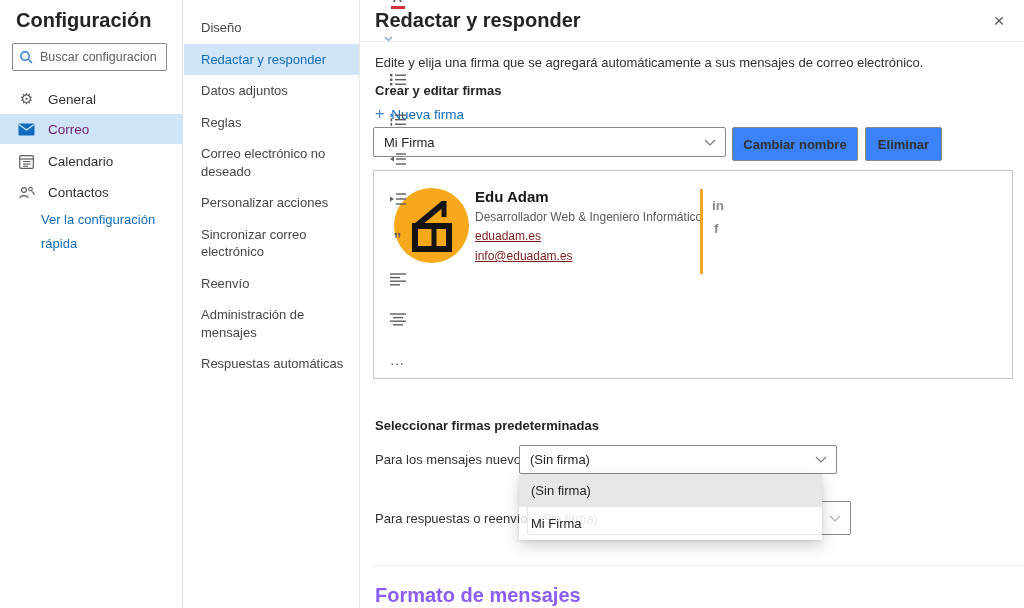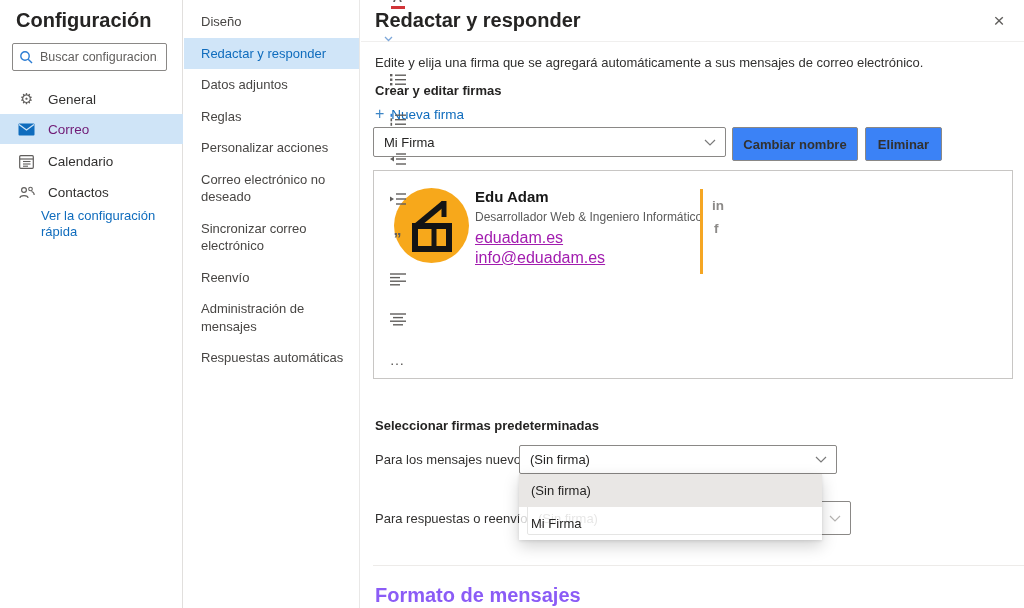--- a/index.html
+++ b/index.html
@@ -12,24 +12,24 @@
   
   .sidebar { position:absolute; left:0; top:0; width:183px; height:608px; border-right:1px solid #e1dfdd; background:#fff; }
   .sidebar-title { position:absolute; left:16px; top:9px; font-size:20px; font-weight:700; color:#252423; }
   .search-box { position:absolute; left:12px; top:43px; width:155px; height:28px; border:1px solid #8a8886; border-radius:2px; display:flex; align-items:center; padding:0 6px; background:#fff; }
   .search-box input { border:none; outline:none; width:118px; font-size:12.5px; color:#323130; font-family:"Liberation Sans",sans-serif; }
   .search-box input::placeholder { color:#605e5c; }
   .search-box svg { margin-right:7px; flex:none; }
   .side-item { position:absolute; left:0; width:183px; height:30px; display:flex; align-items:center; padding-left:18px; cursor:pointer; font-size:13.5px; color:#323130; }
   .side-item .ic { width:17px; display:flex; justify-content:center; margin-right:13px; color:#605e5c; font-size:15px; }
   .side-item.sel { background:#cfe4f7; color:#701a75; }
-  .quick-link { position:absolute; left:41px; top:208px; width:118px; font-size:13px; line-height:16px; color:#0f6cbd; cursor:pointer; }
-
-  
-  .subnav { position:absolute; left:184px; top:0; width:176px; height:608px; border-right:1px solid #e9e8e7; background:#fff; padding-top:6px; }
+  .quick-link { position:absolute; left:41px; top:208px; width:118px; font-size:13px; line-height:24px; color:#0f6cbd; cursor:pointer; }
+
+  
+  .subnav { position:absolute; left:184px; top:0; width:176px; height:608px; border-right:1px solid #e9e8e7; background:#fff; padding-top:12px; }
   .subnav .nav-item { padding:7px 8px 7px 17px; font-size:13px; line-height:17.5px; color:#484644; cursor:pointer; }
   .subnav .nav-item.sel { background:#d0e5f8; color:#0f6cbd; }
 
   
   .panel { position:absolute; left:361px; top:0; width:663px; height:608px; background:#fff; }
   .panel-header { position:absolute; left:0; top:0; width:100%; height:42px; border-bottom:1px solid #f0efee; }
   .panel-title { position:absolute; left:14px; top:9px; font-size:20px; font-weight:700; color:#252423; }
   .close-btn { position:absolute; right:12px; top:8px; width:26px; height:26px; display:flex; align-items:center; justify-content:center; font-size:19px; color:#605e5c; cursor:pointer; font-weight:400; }
 
   .desc { position:absolute; left:14px; top:55px; font-size:13px; color:#323130; }
@@ -41,21 +41,21 @@
   .sel-main { position:absolute; left:12px; top:127px; width:353px; height:30px; }
   .btn { position:absolute; top:127px; height:34px; border:1px solid #8a8886; border-radius:2px; background:#3b82f6; font-size:13px; font-weight:700; color:#323130; display:flex; align-items:center; justify-content:center; cursor:pointer; font-family:"Liberation Sans",sans-serif; }
   .btn-rename { left:371px; width:126px; }
   .btn-delete { left:504px; width:77px; }
 
   
   .editor { position:absolute; left:12px; top:170px; width:640px; height:209px; border:1px solid #c8c6c4; background:#fff; }
   .sig-logo { position:absolute; left:20px; top:17px; }
   .sig-name { position:absolute; left:101px; top:17px; font-size:15px; font-weight:700; color:#171717; }
   .sig-role { position:absolute; left:101px; top:39px; font-size:12px; color:#5a5a5a; }
-  .sig-link { position:absolute; left:101px; font-size:16px; color:#a21caf; text-decoration:underline; cursor:pointer; }
+  .sig-link { position:absolute; left:101px; font-size:12px; color:#7f1d1d; text-decoration:underline; cursor:pointer; }
   .sig-vline { position:absolute; left:326px; top:18px; width:3px; height:85px; background:#f5a623; }
   .soc { position:absolute; font-size:13.5px; font-weight:700; color:#8c8a88; cursor:pointer; }
 
   .toolbar { position:absolute; left:13px; bottom:7px; display:flex; align-items:flex-start; gap:16px;flex-direction:column; }
   .tb { width:21px; height:24px; display:flex; flex-direction:column; align-items:center; justify-content:center; color:#605e5c; cursor:pointer; font-size:13px; }
   .tb .g { line-height:15px; }
   .tb .bar { width:14px; height:3px; margin-top:1px; }
   .tb.bold .g { font-weight:800; font-size:14px; }
   .tb.italic .g { font-style:italic; font-family:"Liberation Serif",serif; font-size:15px; }
   .tb.under .g { text-decoration:underline; font-size:14px; }
@@ -131,22 +131,22 @@
     </div>
 
     <div class="quick-link">Ver la configuración rápida</div>
   </aside>
 
   <nav class="subnav">
     <div class="nav-item">Diseño</div>
     <div class="nav-item sel">Redactar y responder</div>
     <div class="nav-item">Datos adjuntos</div>
     <div class="nav-item">Reglas</div>
+    <div class="nav-item">Correo electrónico no deseado</div>
     <div class="nav-item">Personalizar acciones</div>
-    <div class="nav-item">Correo electrónico no deseado</div>
     <div class="nav-item">Sincronizar correo electrónico</div>
     <div class="nav-item">Reenvío</div>
     <div class="nav-item">Administración de mensajes</div>
     <div class="nav-item">Respuestas automáticas</div>
   </nav>
 
   <main class="panel">
     <div class="panel-header">
       <div class="panel-title">Redactar y responder</div>
       <div class="close-btn">

